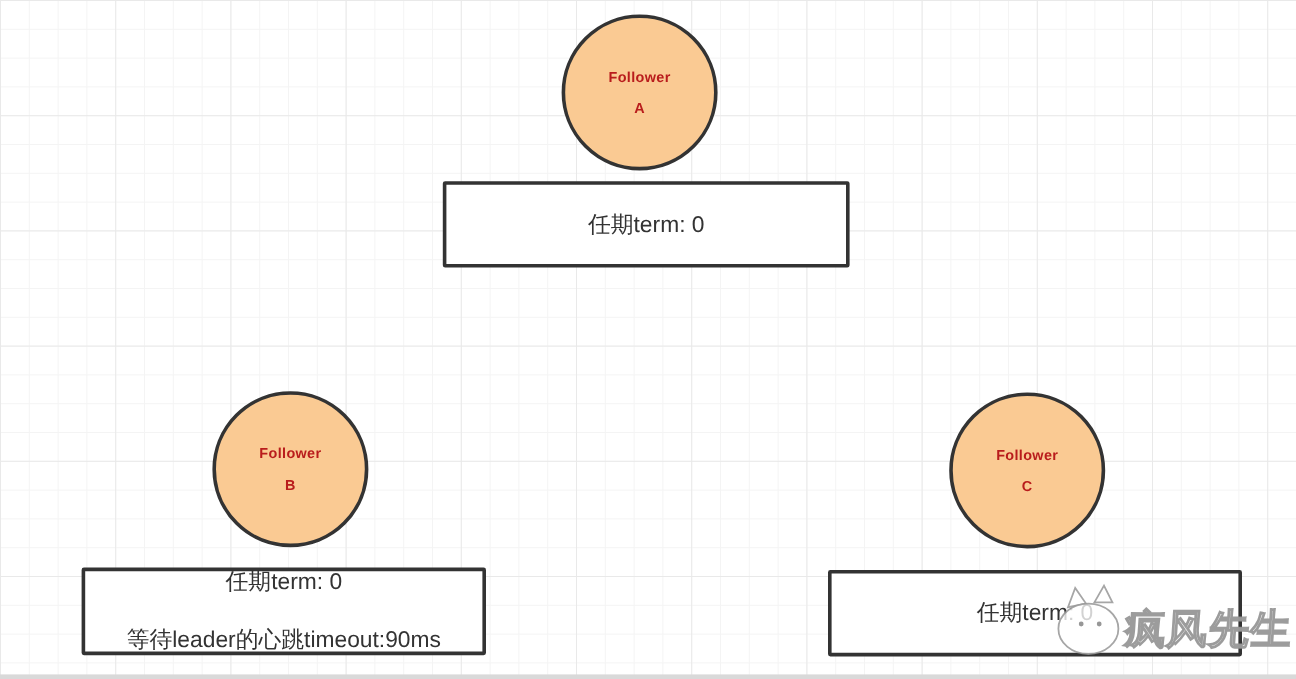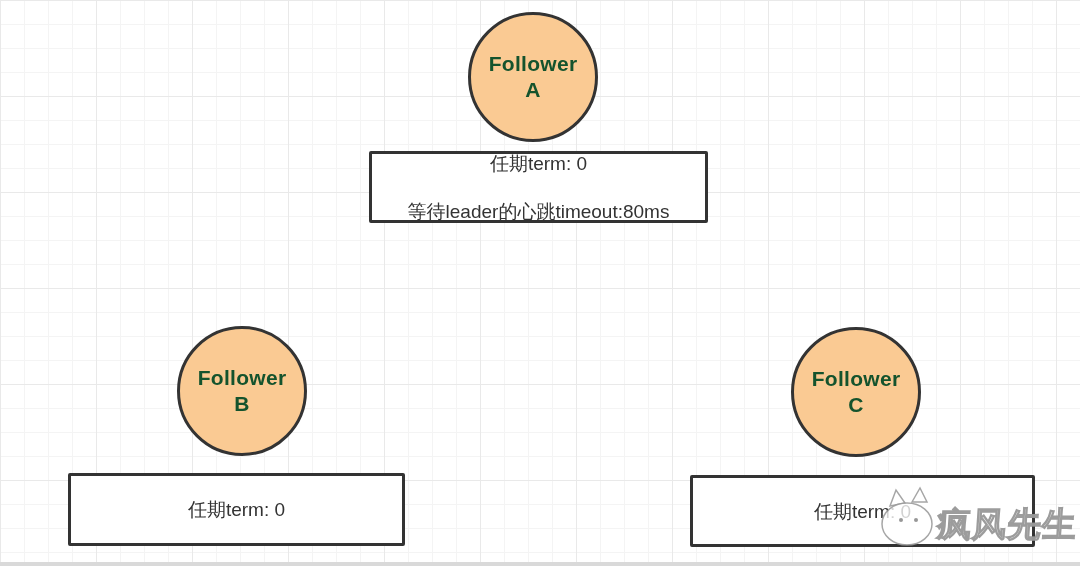--- a/index.html
+++ b/index.html
@@ -22,22 +22,22 @@
     width: 130px; height: 130px;
     border: 3px solid #333333;
     border-radius: 50%;
     background: #FACA93;
     box-sizing: border-box;
     display: flex; flex-direction: column;
     align-items: center; justify-content: center;
     text-align: center;
   }
   .node-circle .line1, .node-circle .line2 {
-    font-size: 21px; line-height: 26px;
-    font-weight: 600; color: #14532d;
+    font-size: 12px; line-height: 26px;
+    font-weight: 600; color: #b91c1c;
     letter-spacing: 0.3px;
   }
 
   .info-box {
     position: absolute;
     border: 3px solid #333333;
     border-radius: 2px;
     background: #ffffff;
     box-sizing: border-box;
     display: flex; flex-direction: column;
@@ -77,29 +77,29 @@
 </style>
 </head>
 <body>
 
 <div class="node-circle circle-a">
   <div class="line1">Follower</div>
   <div class="line2">A</div>
 </div>
 <div class="info-box box-a">
   <div class="row">任期term: 0</div>
-  <div class="row">等待leader的心跳timeout:80ms</div>
 </div>
 
 <div class="node-circle circle-b">
   <div class="line1">Follower</div>
   <div class="line2">B</div>
 </div>
 <div class="info-box box-b">
   <div class="row">任期term: 0</div>
+  <div class="row">等待leader的心跳timeout:90ms</div>
 </div>
 
 <div class="node-circle circle-c">
   <div class="line1">Follower</div>
   <div class="line2">C</div>
 </div>
 <div class="info-box box-c">
   <div class="row">任期term: 0</div>
 </div>
 

